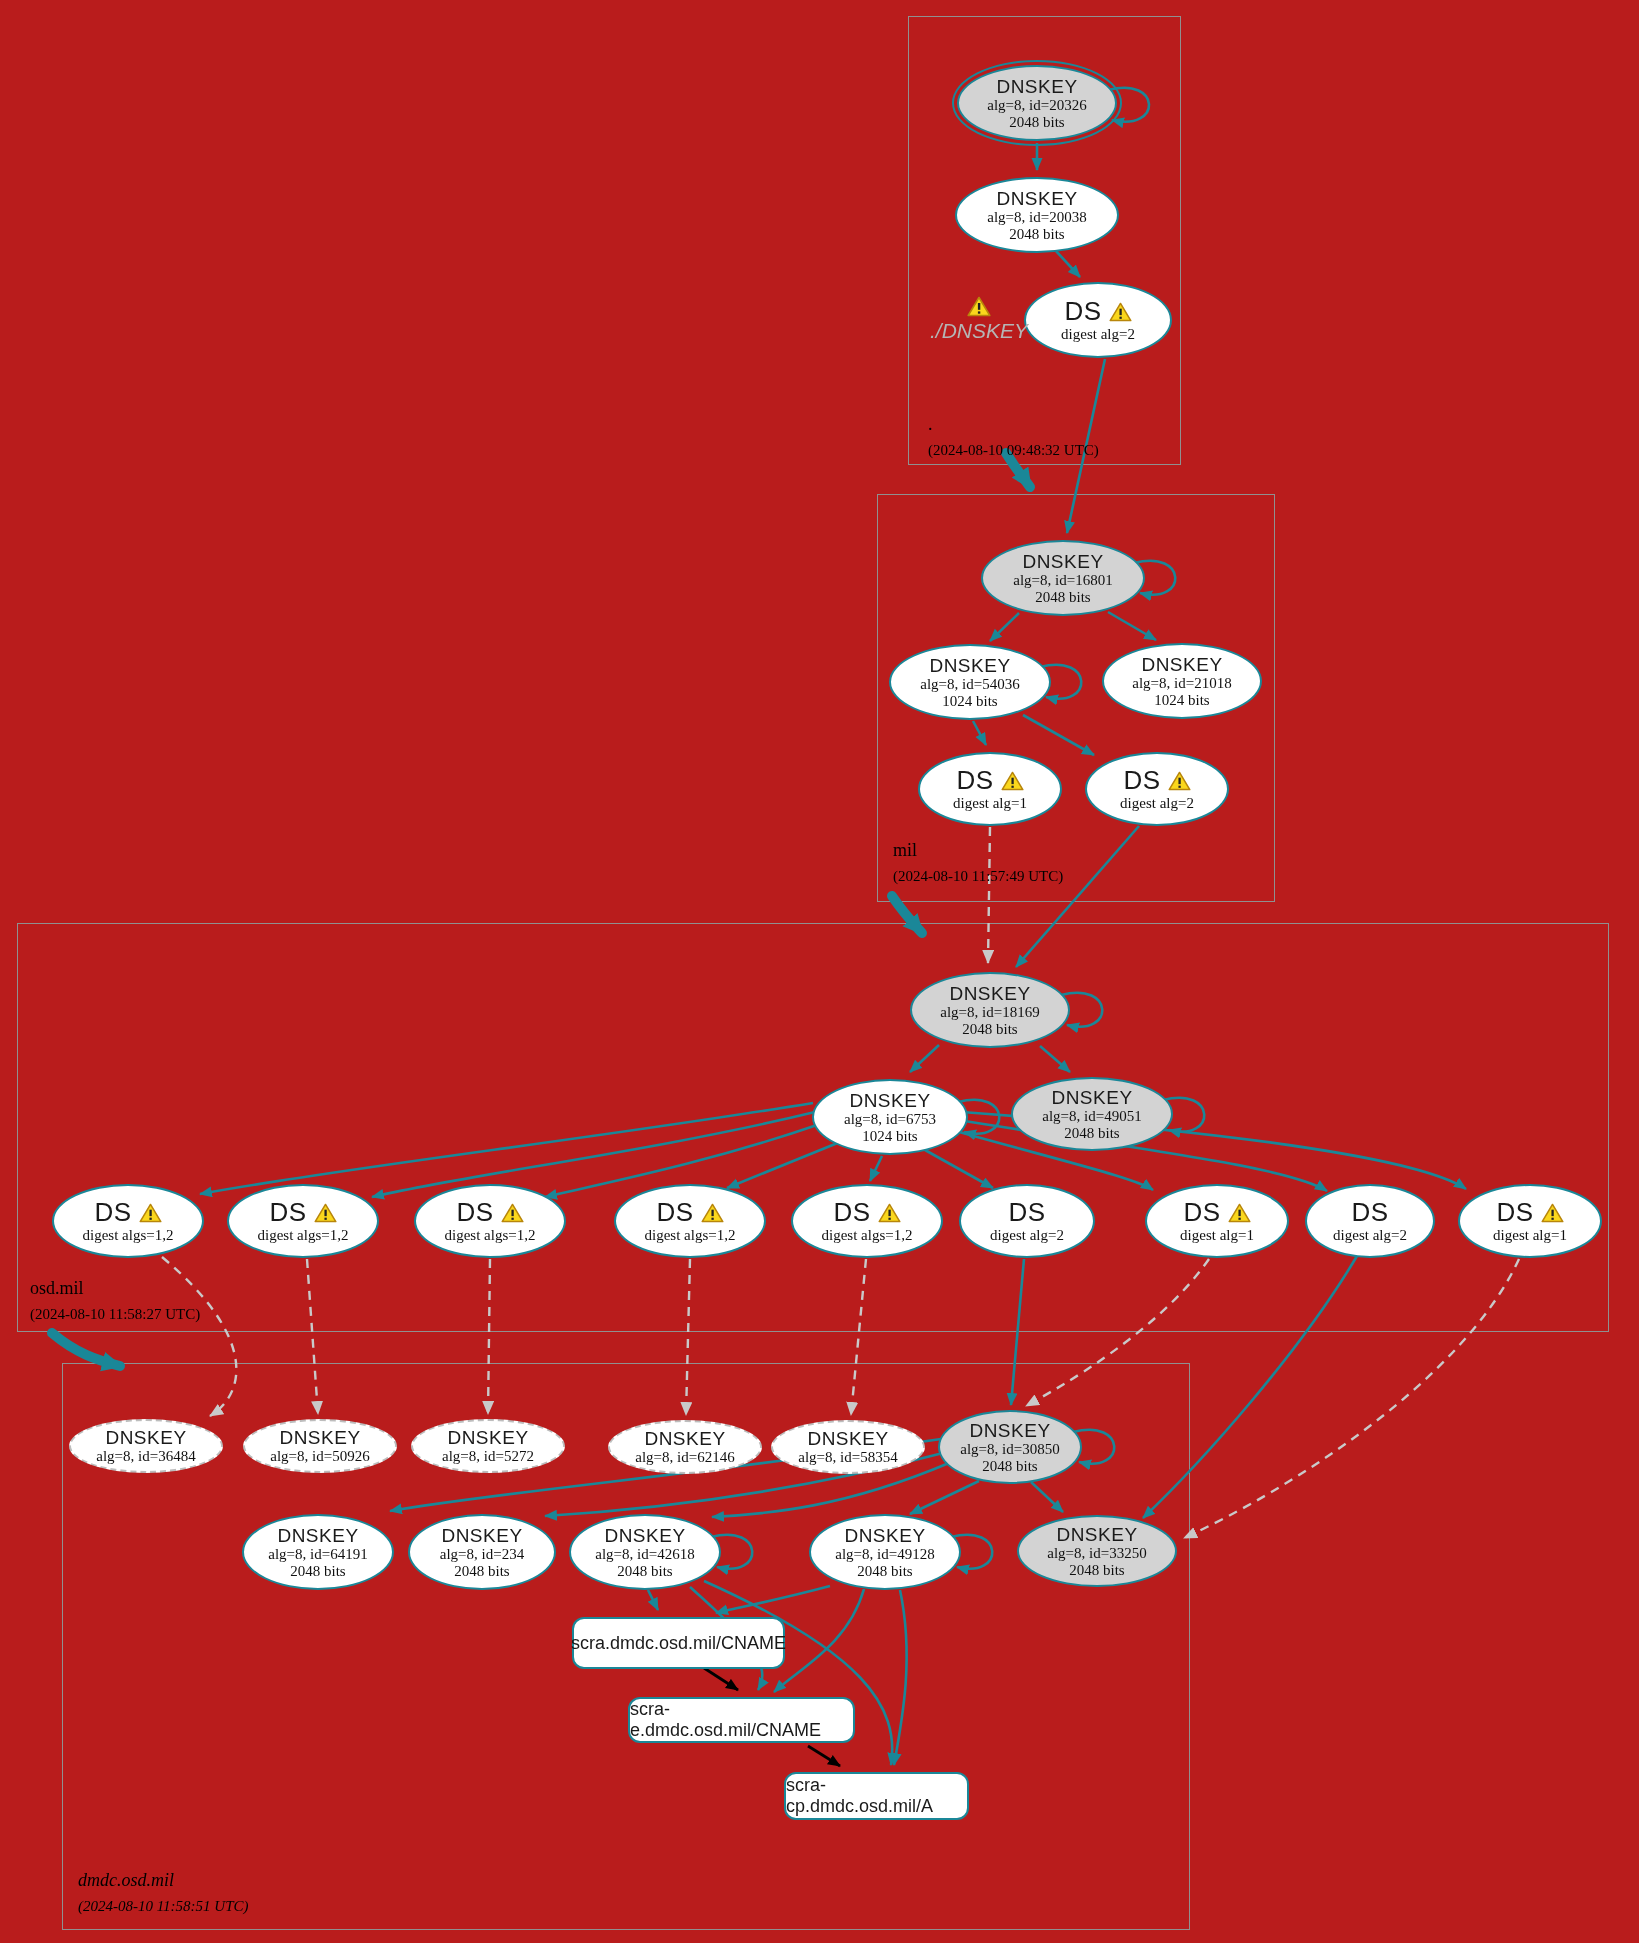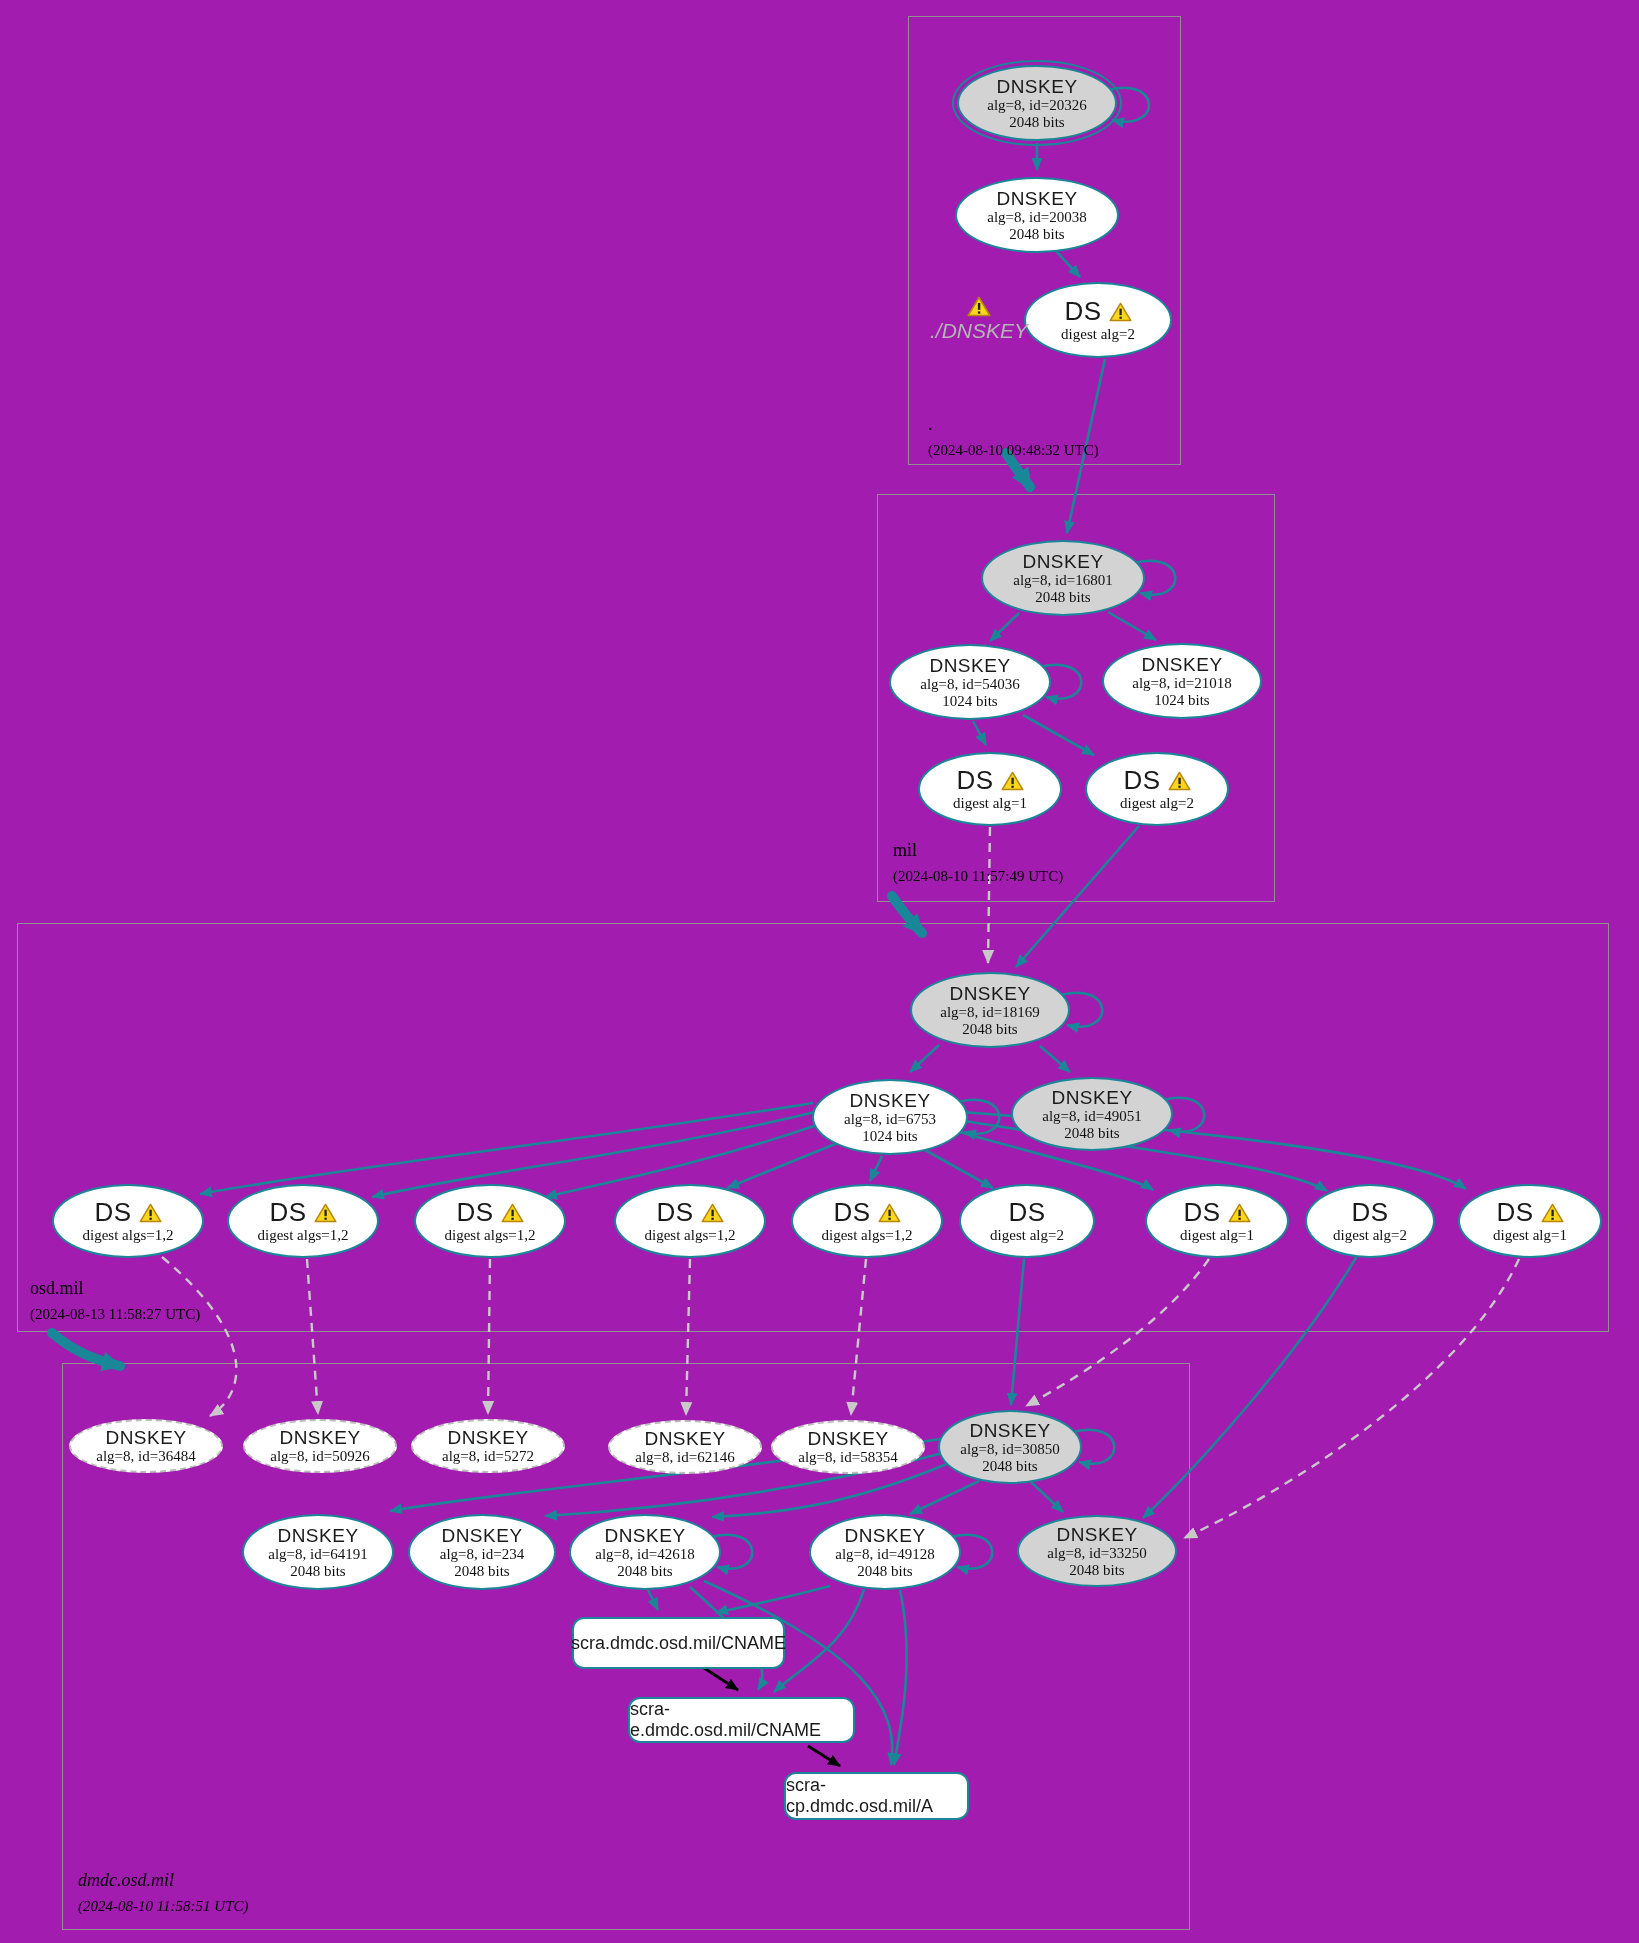--- a/index.html
+++ b/index.html
@@ -1,16 +1,16 @@
 <!DOCTYPE html>
 <html><head>
 <meta charset="utf-8">
 <style>
   html,body{margin:0;padding:0;background:#fff;}
-  #canvas{position:relative;width:1639px;height:1943px;background:#a21caf;overflow:hidden;
+  #canvas{position:relative;width:1639px;height:1943px;background:#b91c1c;overflow:hidden;
           font-family:"Liberation Sans",sans-serif;}
   .zone{position:absolute;border:1.6px solid #909090;background:transparent;}
   #edges{position:absolute;left:0;top:0;z-index:2;}
   .zone-label{position:absolute;z-index:4;color:#000;font-family:"Liberation Serif",serif;}
   .zone-label .zl{font-size:18px;}
   .zone-label .ts{font-size:15px;margin-top:7px;}
   .ell{position:absolute;z-index:3;border:2.6px solid #1a8798;border-radius:50%;
        background:#fff;display:flex;flex-direction:column;align-items:center;justify-content:center;
        text-align:center;line-height:1.12;box-sizing:border-box;}
   .ell.gray{background:#d3d3d3;}
@@ -300,21 +300,21 @@
         <svg class="warn" viewBox="0 0 24 21" width="23" height="20">
           <path d="M12 1.5 L22.8 19.5 H1.2 Z" fill="#fad71c" stroke="#b8860b" stroke-width="1.6" stroke-linejoin="round"></path>
           <rect x="10.9" y="7" width="2.4" height="6.8" fill="#222"></rect>
           <rect x="10.9" y="15.4" width="2.4" height="2.3" fill="#222"></rect>
         </svg>
       </div>
     <div class="s">digest alg=1</div>
   </div>
   <div class="zone-label" style="left:30px;top:1278px;">
     <div class="zl">osd.mil</div>
-    <div class="ts">(2024-08-13 11:58:27 UTC)</div>
+    <div class="ts">(2024-08-10 11:58:27 UTC)</div>
   </div>
 
   <div class="ell ghost" style="left:69px;top:1419px;width:154px;height:54px;">
     <div class="t">DNSKEY</div>
     <div class="s">alg=8, id=36484</div>
   </div>
   <div class="ell ghost" style="left:243px;top:1419px;width:154px;height:54px;">
     <div class="t">DNSKEY</div>
     <div class="s">alg=8, id=50926</div>
   </div>

